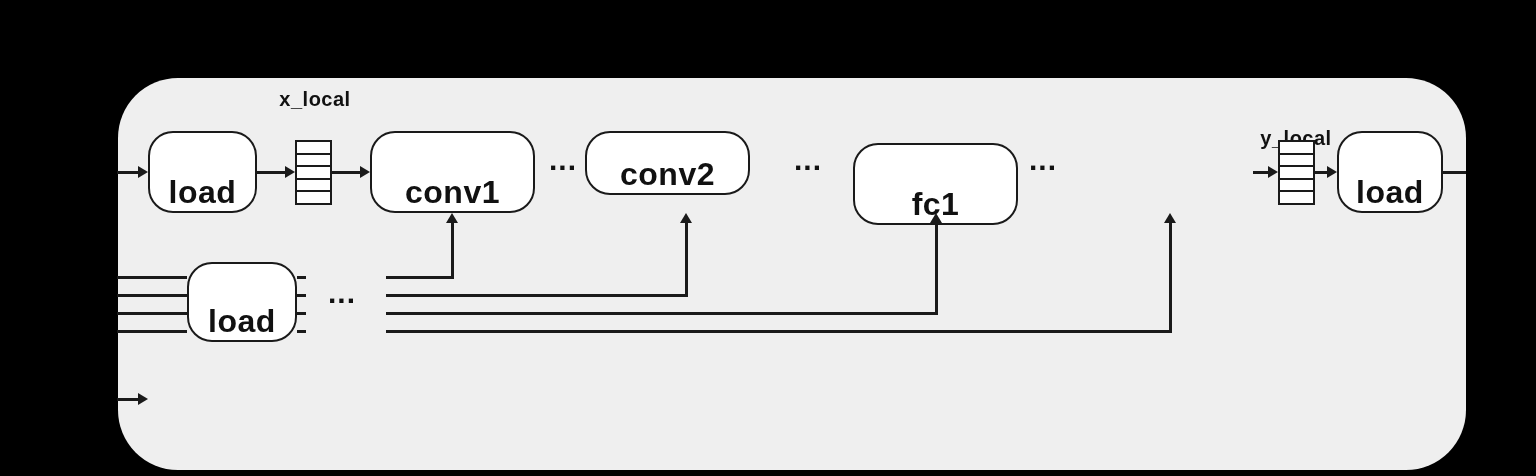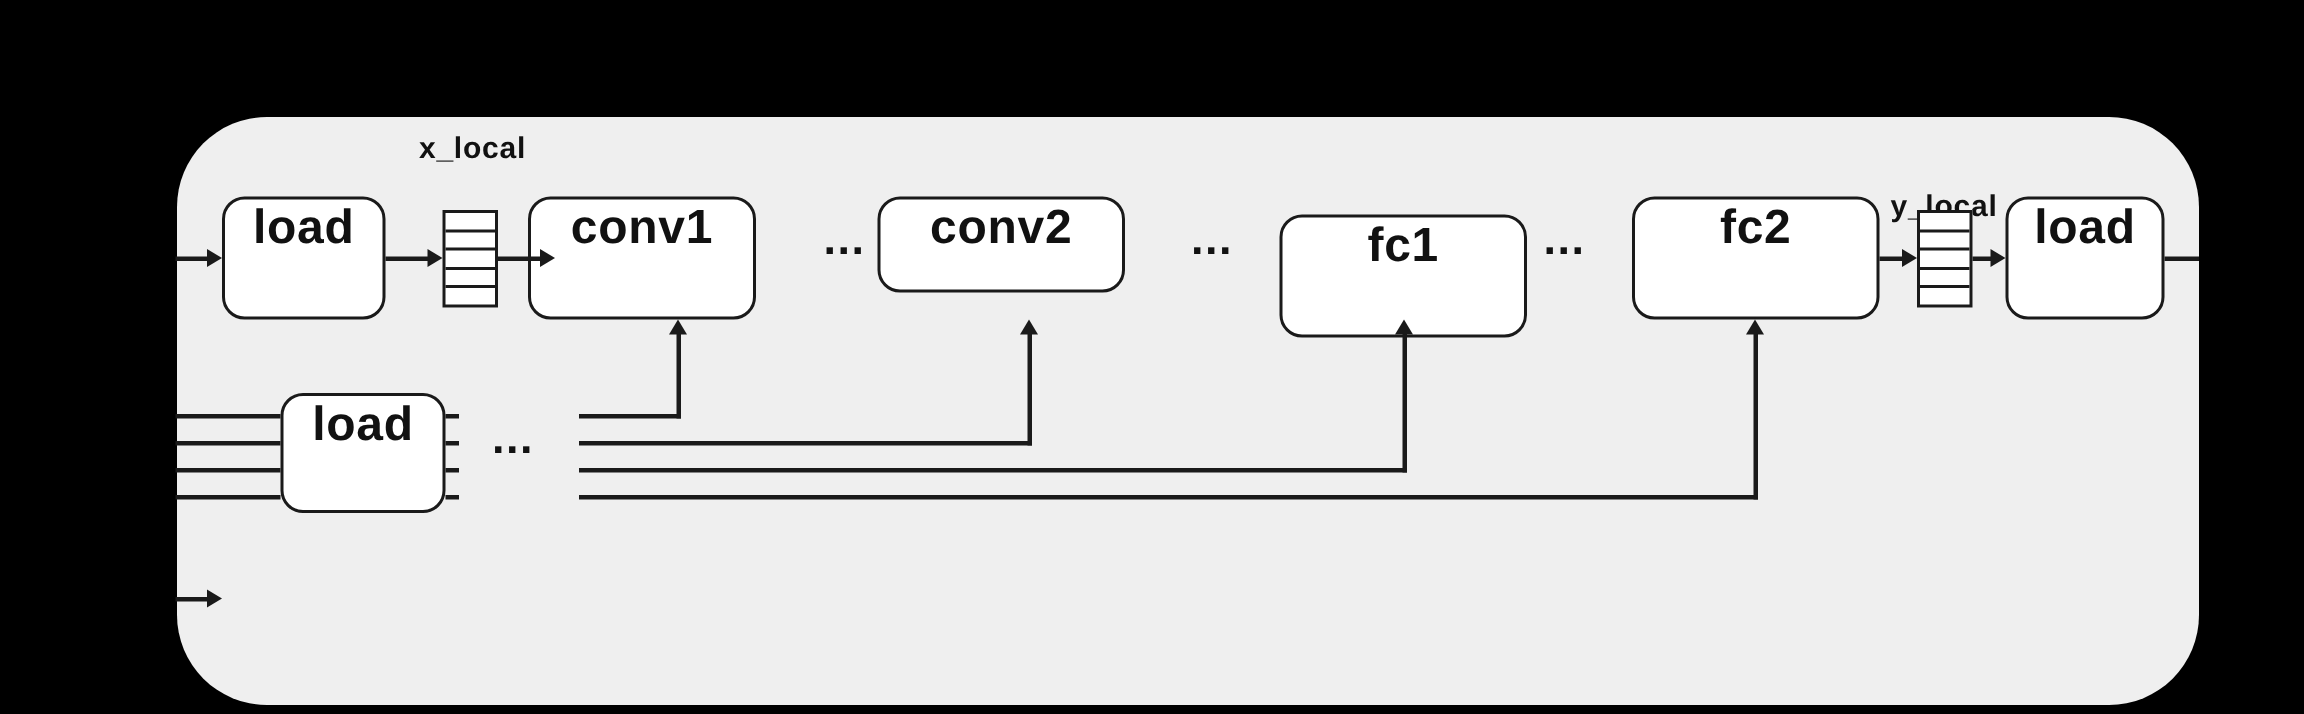--- a/index.html
+++ b/index.html
@@ -1,21 +1,21 @@
 <!DOCTYPE html>
 <html><head>
 <meta charset="utf-8">
 <style>
   html,body{margin:0;padding:0;background:#000;}
   .canvas{position:relative;width:1536px;height:476px;background:#000;overflow:hidden;
           font-family:"Liberation Sans","DejaVu Sans",sans-serif;color:#111;}
   .panel{position:absolute;left:118px;top:78px;width:1348px;height:392px;
          background:#efefef;border-radius:60px;}
-  .box{position:absolute;background:#fff;border:2.5px solid #1a1a1a;border-radius:15px;
-       display:flex;align-items:flex-start;justify-content:center;
+  .box{position:absolute;background:#fff;border:2.5px solid #1a1a1a;border-radius:25px;
+       display:flex;align-items:flex-end;justify-content:center;
        font-weight:bold;font-size:32px;letter-spacing:0.5px;box-sizing:border-box;}
   .buf{position:absolute;display:flex;flex-direction:column;
        border:2.5px solid #1a1a1a;background:#fff;box-sizing:border-box;}
   .fifo-cell{flex:1;border-bottom:2.2px solid #1a1a1a;}
   .fifo-cell:last-child{border-bottom:none;}
   .buf-label{position:absolute;width:120px;text-align:center;font-weight:bold;
              font-size:20px;letter-spacing:0.5px;}
   .dots{position:absolute;width:44px;height:44px;line-height:44px;text-align:center;
         font-weight:bold;font-size:30px;letter-spacing:1px;}
   .hl{position:absolute;height:3px;background:#1a1a1a;}
@@ -38,41 +38,38 @@
 
   <div class="buf-label" style="left:255px;top:88px;">x_local</div>
   <div class="buf" style="left:295px;top:140px;width:37px;height:65px;">
       <div class="fifo-cell"></div>
       <div class="fifo-cell"></div>
       <div class="fifo-cell"></div>
       <div class="fifo-cell"></div>
       <div class="fifo-cell"></div>
     </div>
 
-  <div class="box" style="left:352px;top:131px;width:152px;height:82px;">
+  <div class="box" style="left:370px;top:131px;width:165px;height:82px;">
     <span>conv1</span>
   </div>
 
   <div class="dots" style="left:541px;top:138px;">...</div>
 
   <div class="box" style="left:585px;top:131px;width:165px;height:64px;">
     <span>conv2</span>
   </div>
 
   <div class="dots" style="left:786px;top:138px;">...</div>
 
   <div class="box" style="left:853px;top:131px;width:165px;height:82px;margin-top:12px;">
     <span>fc1</span>
   </div>
 
   <div class="dots" style="left:1021px;top:138px;">...</div>
 
-  <div class="box" style="left:1088px;top:131px;width:165px;height:82px;">
-    <span>fc2</span>
-  </div>
 
   <div class="buf-label" style="left:1236px;top:100px;margin-top:27px;">y_local</div>
   <div class="buf" style="left:1278px;top:140px;width:37px;height:65px;">
       <div class="fifo-cell"></div>
       <div class="fifo-cell"></div>
       <div class="fifo-cell"></div>
       <div class="fifo-cell"></div>
       <div class="fifo-cell"></div>
     </div>
 

